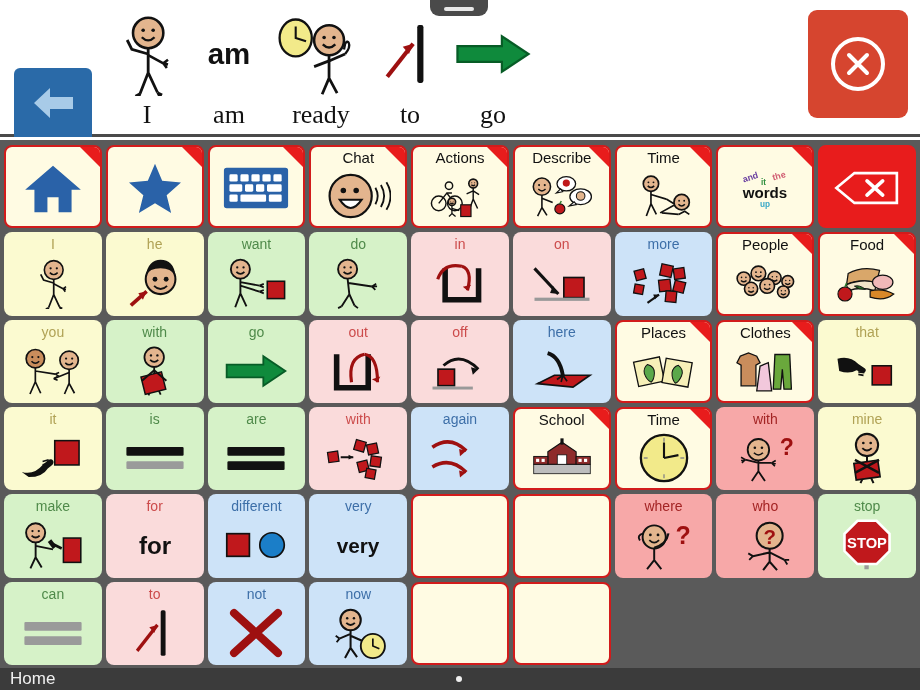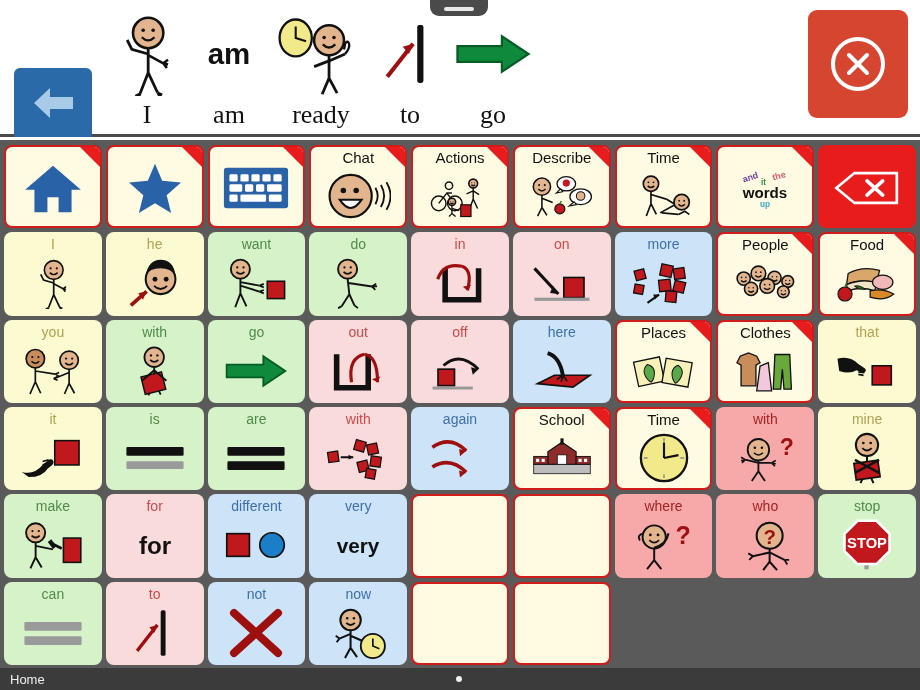--- a/index.html
+++ b/index.html
@@ -135,21 +135,21 @@
   }
 
   
   #status-bar {
     position: absolute; left: 0; top: 668px;
     width: 920px; height: 22px;
     background: #3b3b3b;
     display: flex; align-items: center;
   }
   #status-home {
-    color: #f0f0f0; font-size: 13px; margin-left: 10px;
+    color: #f0f0f0; font-size: 17px; margin-left: 10px;
     font-family: "Liberation Sans", sans-serif;
   }
   #status-dot {
     position: absolute; left: 456px; top: 8px;
     width: 6px; height: 6px; border-radius: 50%;
     background: #f0f0f0;
   }
 </style>
 </head>
 <body>

